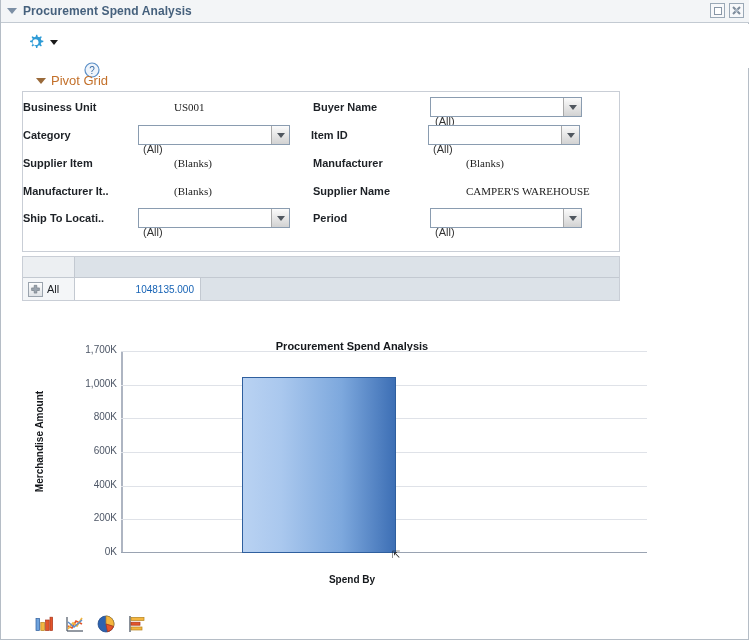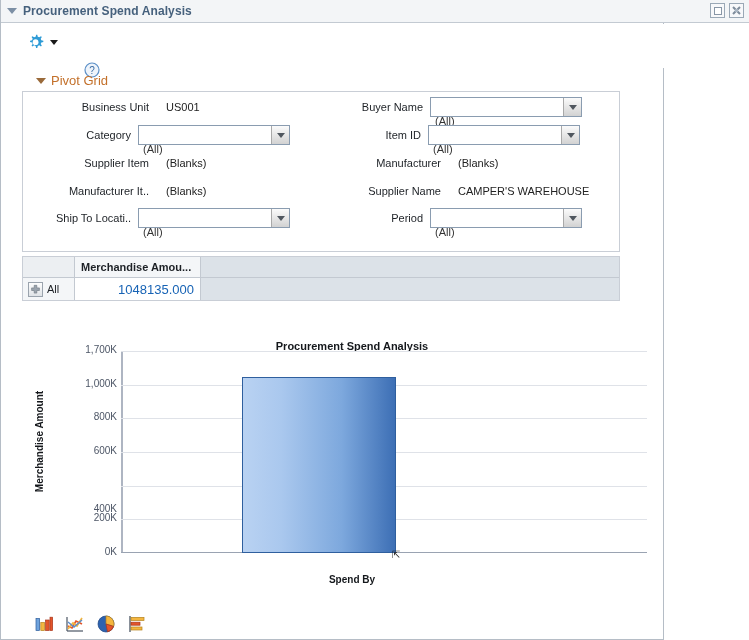--- a/index.html
+++ b/index.html
@@ -5,21 +5,21 @@
   * { box-sizing: border-box; }
   html, body {
     margin: 0; padding: 0;
     width: 749px; height: 640px;
     background: #ffffff;
     font-family: "Liberation Sans", sans-serif;
     overflow: hidden;
   }
   #app {
     position: relative;
-    width: 664px; height: 640px;
+    width: 749px; height: 640px;
     background: #ffffff;
     border: 1px solid #b5bdc6;
     border-top: none;
   }
 
   
   .titlebar {
     position: absolute; left: 0; top: 0;
     width: 749px; height: 23px;
     background: #f3f5f7;
@@ -118,25 +118,25 @@
     border-top: none;
     height: 160px;
     background: #fff;
   }
   .field {
     position: absolute;
     height: 22px;
     display: flex; align-items: center;
   }
   .field .lbl {
-    font-size: 11px; font-weight: normal; color: #1d2126;
-    text-align: right; white-space: nowrap;
+    font-size: 11px; font-weight: bold; color: #1d2126;
+    white-space: nowrap;
   }
   .field .val {
-    font-size: 11px; color: #222; margin-left: 17px; white-space: nowrap;
+    font-size: 11px; color: #222; margin-left: 25px; white-space: nowrap; font-family: Liberation Serif, serif;
   }
   .sel {
     margin-left: 7px;
     width: 152px; height: 20px;
     border: 1px solid #8a9cb0;
     background: #fff;
     display: flex; align-items: center;
     cursor: pointer;
   }
   .sel .sv {
@@ -196,21 +196,21 @@
   .dg-row .allt {
     font-size: 11px; color: #1d2126; font-weight: normal;
   }
   .dg-row .c1 {
     width: 126px; background: #ffffff;
     border-right: 1px solid #c3c9d1;
     display: flex; align-items: center; justify-content: flex-end;
     padding-right: 6px;
   }
   .dg-row .c1 a {
-    font-size: 13px; color: #1763b5; text-decoration: none; cursor: pointer;
+    font-size: 10px; color: #1763b5; text-decoration: none; cursor: pointer;
   }
   .dg-row .cfill { flex: 1; background: #dce2e8; }
 
   
   .chart {
     position: absolute; left: 21px; top: 328px;
     width: 660px; height: 275px;
   }
   .chart-title {
     position: absolute; left: 215px; top: 12px;
@@ -390,21 +390,20 @@
             </div>
         </div>
       </div>
 
     </div>
   </div>
 
   <div class="dg">
     <div class="dg-head">
       <div class="c0"></div>
-      <div class="c1">Merchandise Amou...</div>
       <div class="cfill"></div>
     </div>
     <div class="dg-row">
       <div class="c0">
         <div class="expand-btn">
           <svg width="11" height="11" viewBox="0 0 11 11">
             <path d="M4.2 1.3 h2.6 v2.6 h2.6 v2.6 h-2.6 v2.6 h-2.6 v-2.6 h-2.6 v-2.6 h2.6 z" fill="#9aa3ad" stroke="#6c7680" stroke-width="0.6"></path>
           </svg>
         </div>
         <span class="allt">All</span>
@@ -422,21 +421,21 @@
     <div class="y-axis-title">Merchandise Amount</div>
     <div class="x-axis-title">Spend By</div>
 
     <div class="plot" id="plot-area">
       <div class="axis-line-y"></div>
       <div class="axis-line-x"></div>
     <div class="ytick" style="top: 195px;">0K</div>
         <div class="gridline" style="top: 168.333px;"></div>
         <div class="ytick" style="top: 161.333px;">200K</div>
         <div class="gridline" style="top: 134.667px;"></div>
-        <div class="ytick" style="top: 127.667px; margin-top: 24px;">400K</div>
+        <div class="ytick" style="top: 127.667px;">400K</div>
         <div class="gridline" style="top: 101px;"></div>
         <div class="ytick" style="top: 94px;">600K</div>
         <div class="gridline" style="top: 67.3333px;"></div>
         <div class="ytick" style="top: 60.3333px;">800K</div>
         <div class="gridline" style="top: 33.6667px;"></div>
         <div class="ytick" style="top: 26.6667px;">1,000K</div>
         <div class="gridline" style="top: 0px;"></div>
         <div class="ytick" style="top: -7px;">1,700K</div>
         <div class="bar" title="All: 1048135" style="left: 121px; top: 25.5639px; width: 154px; height: 176.436px;"></div>
       </div>

